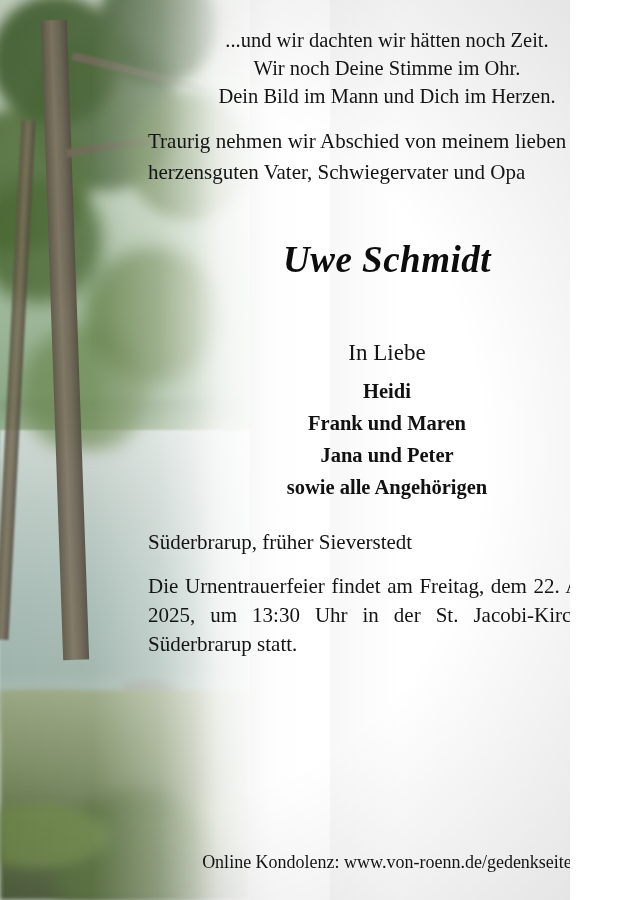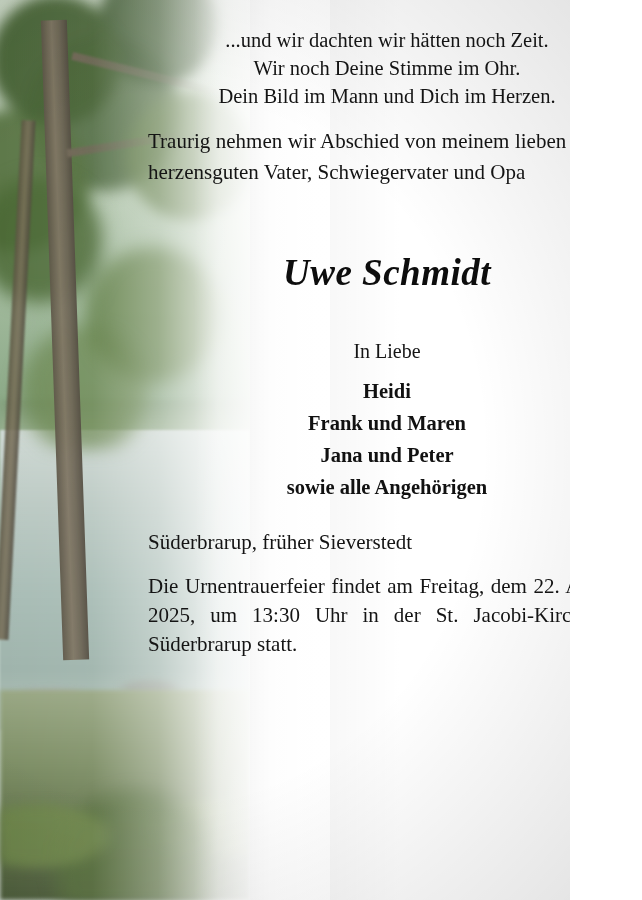--- a/index.html
+++ b/index.html
@@ -202,38 +202,37 @@
   .name {
     left: 148px;
     top: 238px;
     width: 478px;
     text-align: center;
     font-size: 37px;
     font-weight: bold;
     font-style: italic;
     letter-spacing: .5px;
     color: #0d0d0d;
-    margin-top: 13px;
   }
   .dates {
     left: 148px;
     top: 285px;
     width: 478px;
     text-align: center;
     font-size: 20.5px;
     color: #141414;
   }
   .dates .sep { display: inline-block; width: 14px; }
 
   .inliebe {
     left: 148px;
     top: 340px;
     width: 478px;
     text-align: center;
-    font-size: 20px;
+    font-size: 23px;
     color: #141414;
   }
   .mourners {
     left: 148px;
     top: 375px;
     width: 478px;
     text-align: center;
     font-size: 20.5px;
     font-weight: bold;
     line-height: 32px;
@@ -323,15 +322,16 @@
     <div class="block mourners">
       <span class="line">Heidi</span>
       <span class="line">Frank und Maren</span>
       <span class="line">Jana und Peter</span>
       <span class="line">sowie alle Angehörigen</span>
     </div>
 
     <div class="block ceremony">Die Urnentrauerfeier findet am Freitag, dem 22. August 2025, um 13:30 Uhr in der St. Jacobi-Kirche zu Süderbrarup statt.</div>
 
 
+    <div class="block condolence">Online Kondolenz: www.von-roenn.de/gedenkseite</div>
 
   </div>
 </div>
 
 </body></html>

